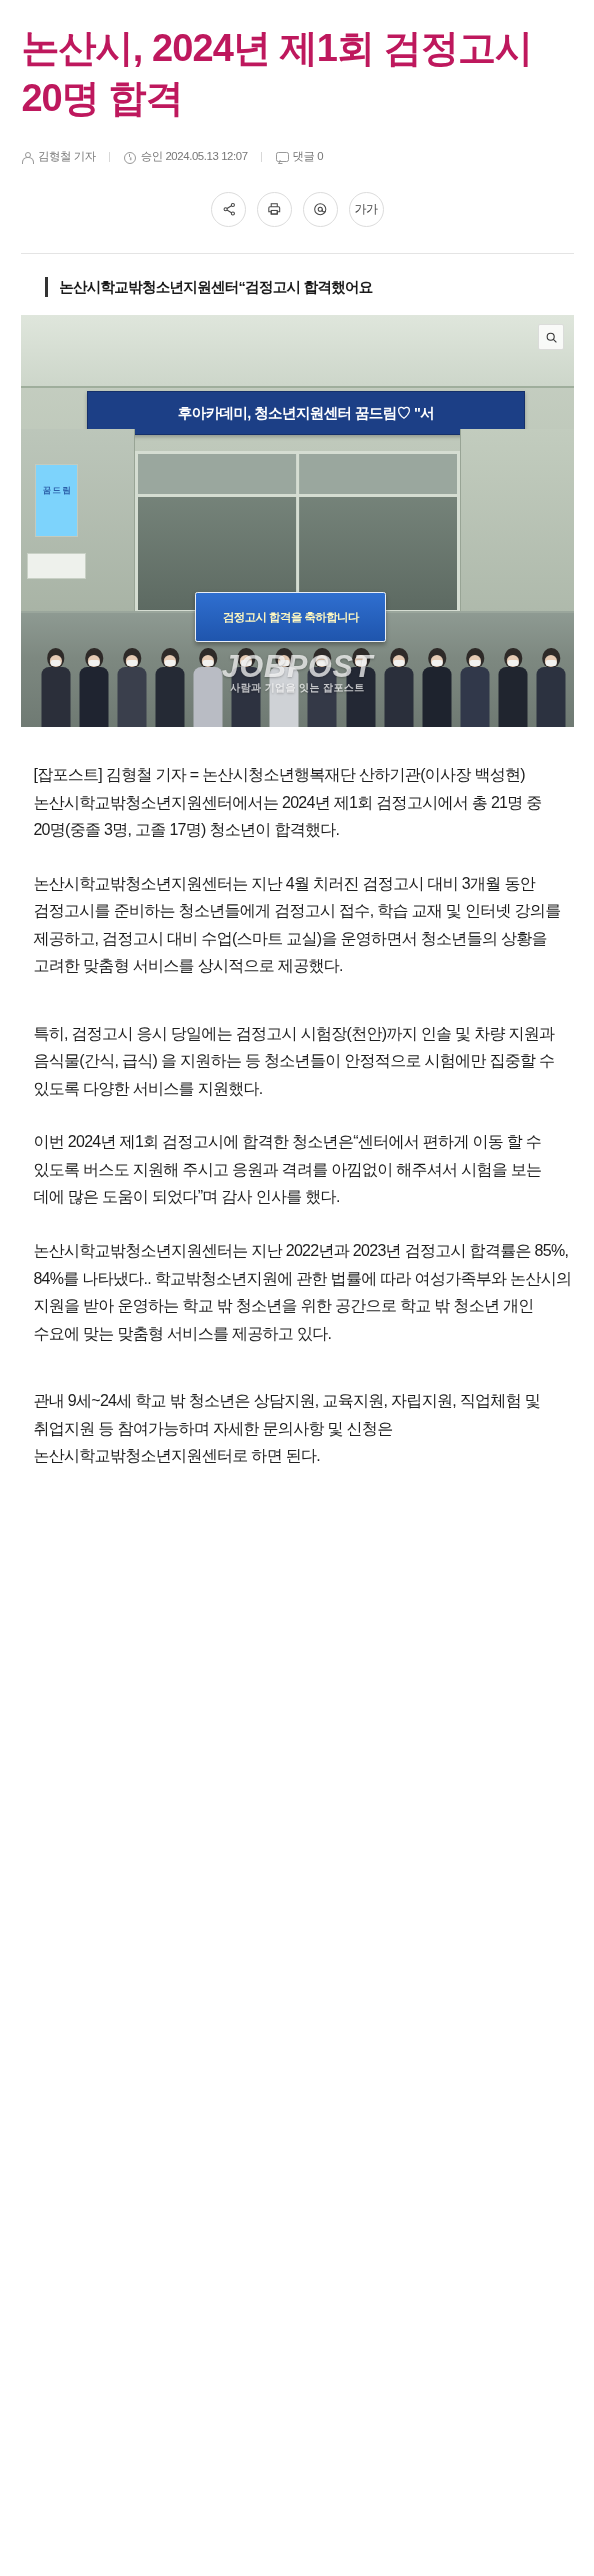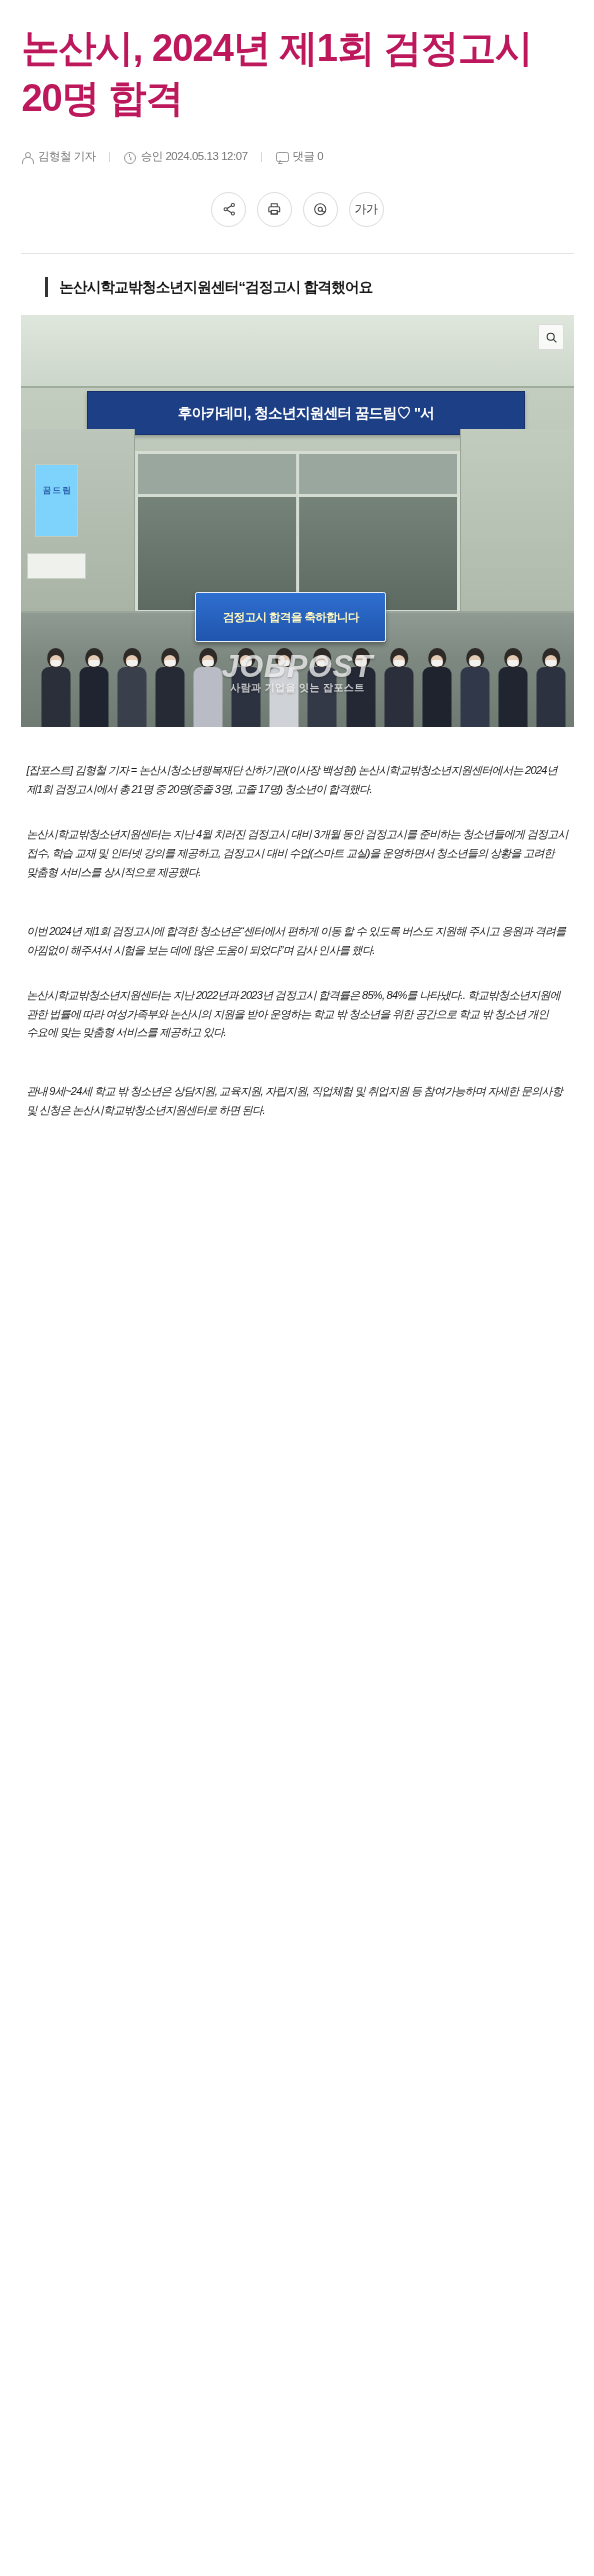--- a/index.html
+++ b/index.html
@@ -375,27 +375,26 @@
     font-size: 10.7px;
     color: #888888;
     letter-spacing: -0.4px;
     margin-top: 17px;
   }
   
   .body-copy {
     margin-top: 34px;
   }
   .body-copy p {
-    font-size: 11px;
+    font-size: 16px;
     line-height: 1.72;
     letter-spacing: -0.7px;
     color: #1d1d1d;
-    margin: 0 0 26px 5px;
+    margin: 0 0 26px 12px;
     word-break: keep-all;
-    font-style: italic;
   }
   .body-copy p.gap-lg {
     margin-bottom: 40px;
   }
 </style>
 </head>
 <body>
 
 <div class="page">
 
@@ -572,19 +571,20 @@
           <circle cx="10.5" cy="10.5" r="6.5"></circle>
             <line x1="15.5" y1="15.5" x2="21" y2="21"></line>
         </svg>
       </div>
     </div>
   </div>
 
   <div class="body-copy">
     <p>[잡포스트] 김형철 기자 = 논산시청소년행복재단 산하기관(이사장 백성현) 논산시학교밖청소년지원센터에서는 2024년 제1회 검정고시에서 총 21명 중 20명(중졸 3명, 고졸 17명) 청소년이 합격했다.</p>
     <p class="gap-lg">논산시학교밖청소년지원센터는 지난 4월 치러진 검정고시 대비 3개월 동안 검정고시를 준비하는 청소년들에게 검정고시 접수, 학습 교재 및 인터넷 강의를 제공하고, 검정고시 대비 수업(스마트 교실)을 운영하면서 청소년들의 상황을 고려한 맞춤형 서비스를 상시적으로 제공했다.</p>
+    <p>특히, 검정고시 응시 당일에는 검정고시 시험장(천안)까지 인솔 및 차량 지원과 음식물(간식, 급식) 을 지원하는 등 청소년들이 안정적으로 시험에만 집중할 수 있도록 다양한 서비스를 지원했다.</p>
     <p>이번 2024년 제1회 검정고시에 합격한 청소년은“센터에서 편하게 이동 할 수 있도록 버스도 지원해 주시고 응원과 격려를 아낌없이 해주셔서 시험을 보는 데에 많은 도움이 되었다”며 감사 인사를 했다.</p>
     <p class="gap-lg">논산시학교밖청소년지원센터는 지난 2022년과 2023년 검정고시 합격률은 85%, 84%를 나타냈다.. 학교밖청소년지원에 관한 법률에 따라 여성가족부와 논산시의 지원을 받아 운영하는 학교 밖 청소년을 위한 공간으로 학교 밖 청소년 개인 수요에 맞는 맞춤형 서비스를 제공하고 있다.</p>
     <p>관내 9세~24세 학교 밖 청소년은 상담지원, 교육지원, 자립지원, 직업체험 및 취업지원 등 참여가능하며 자세한 문의사항 및 신청은 논산시학교밖청소년지원센터로 하면 된다.</p>
   </div>
 
 </div>
 
 
 </body></html>

